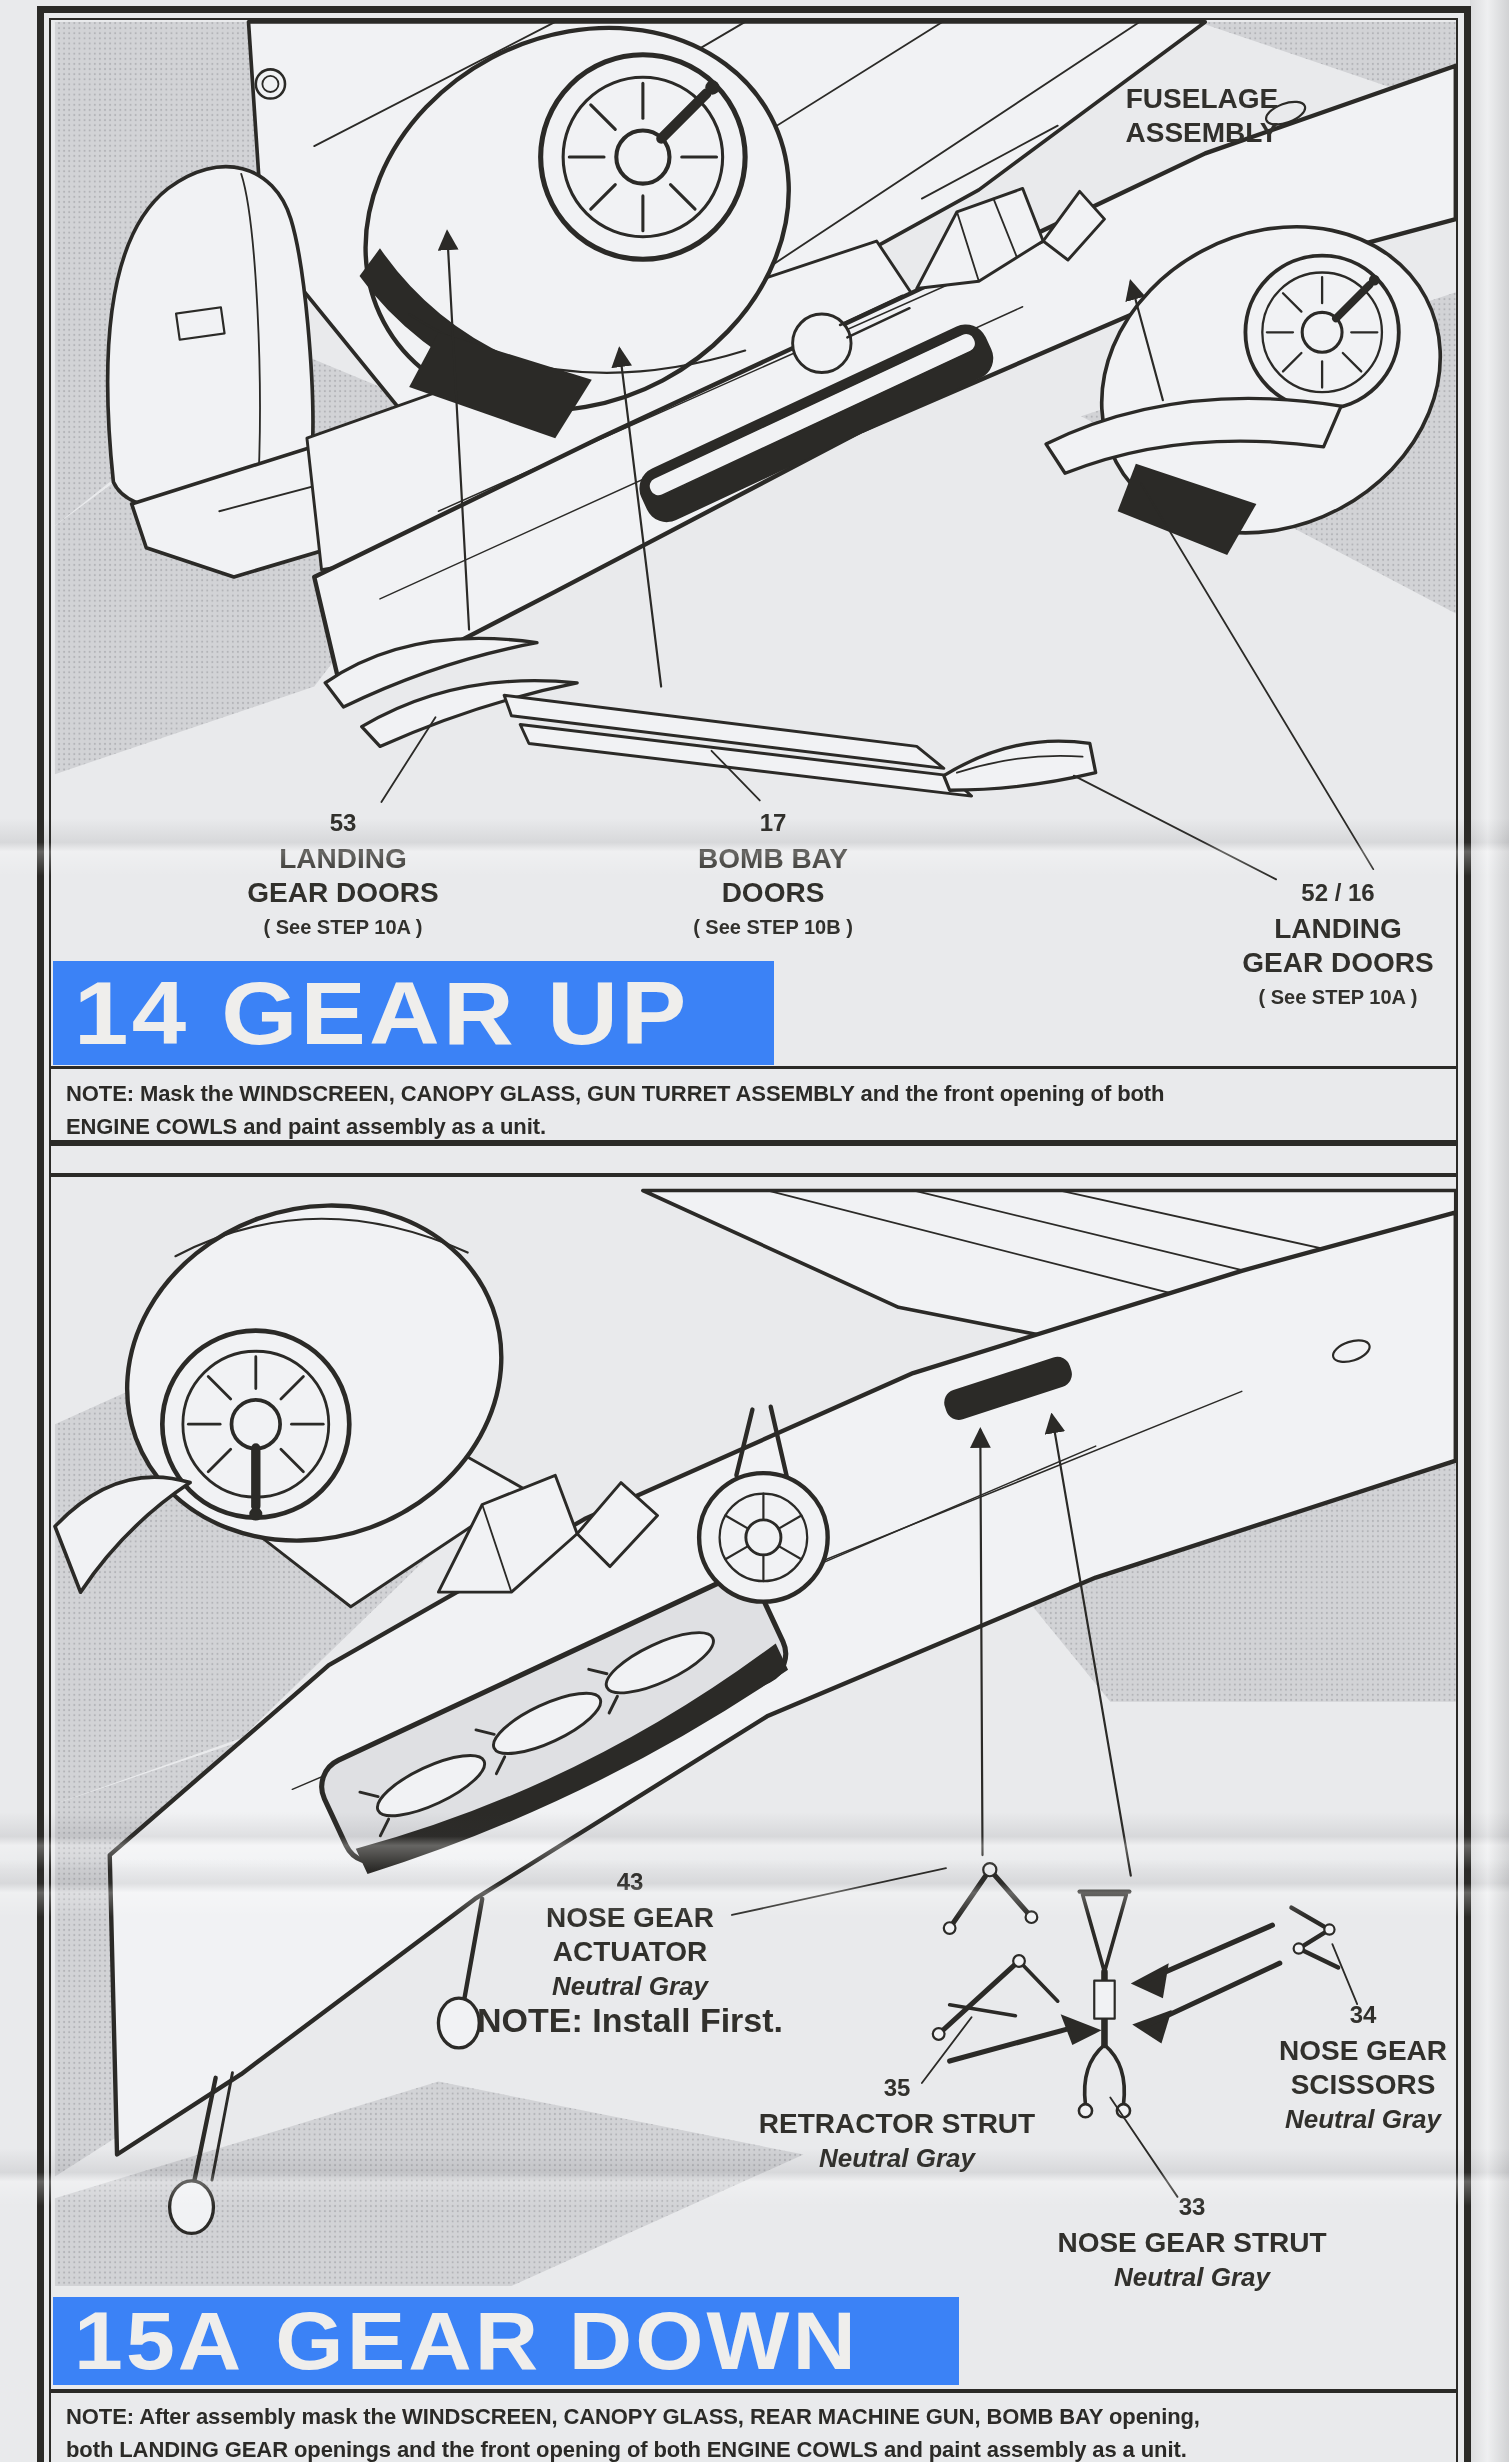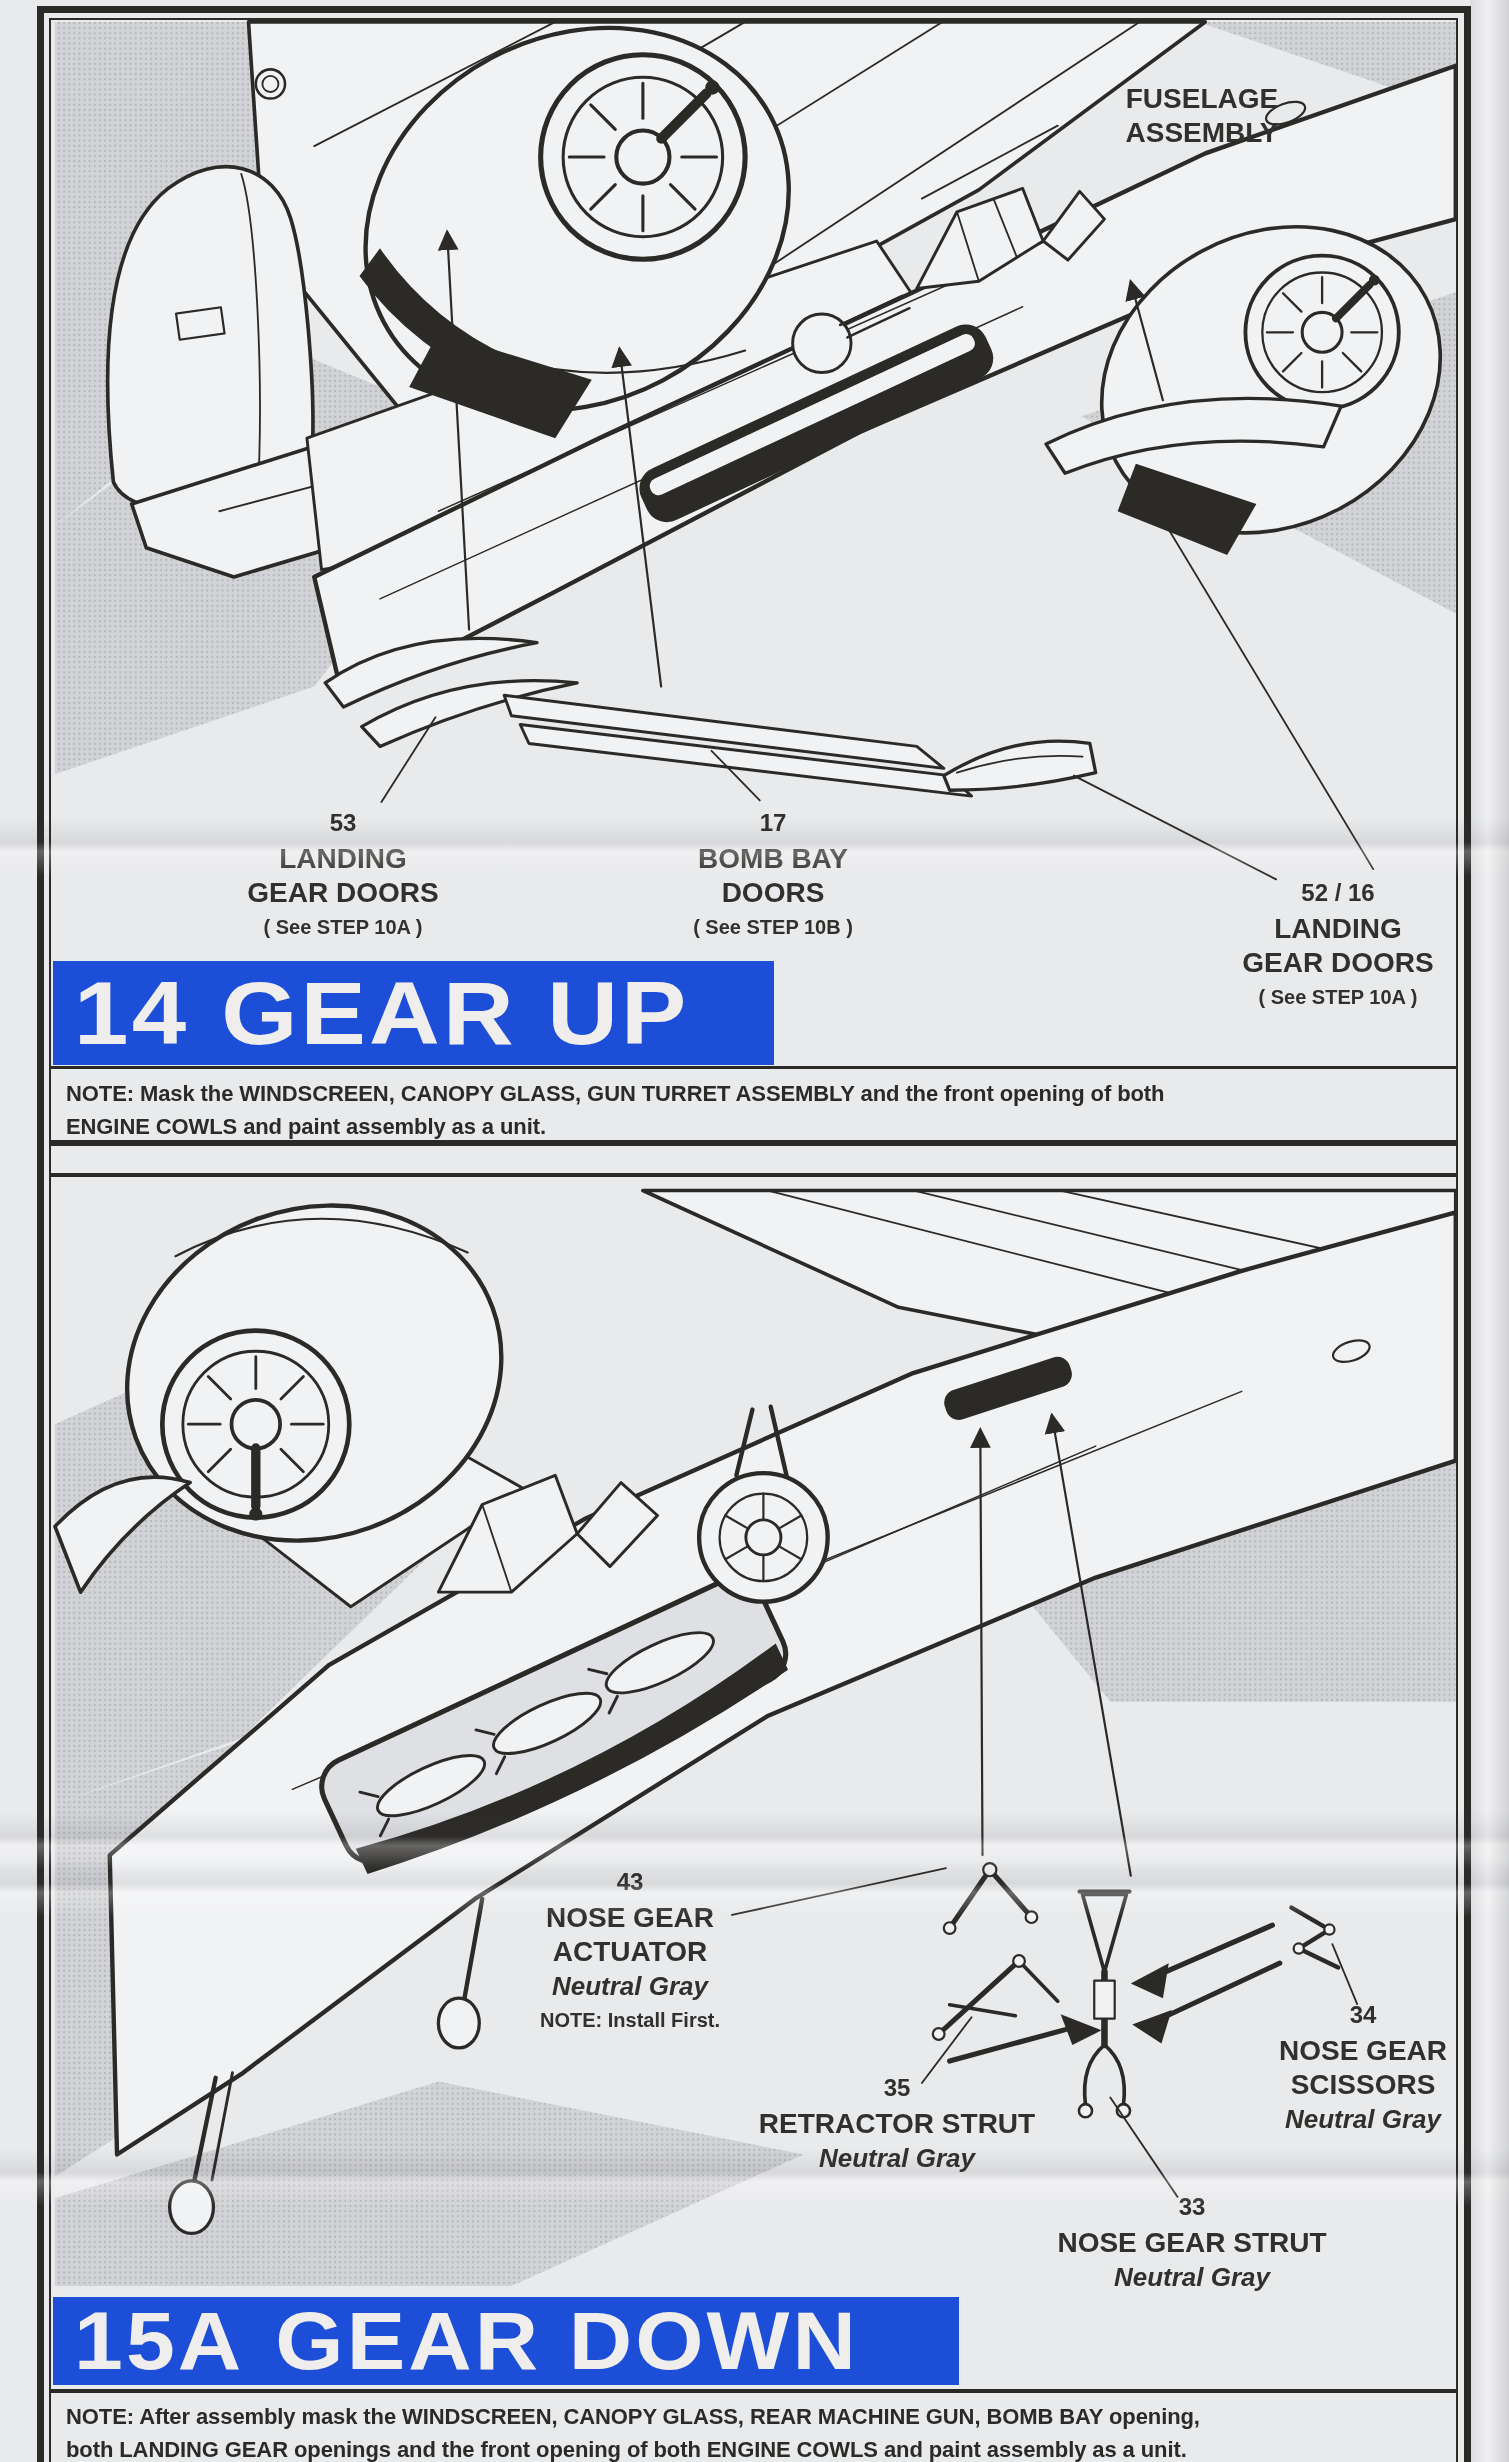--- a/index.html
+++ b/index.html
@@ -13,39 +13,39 @@
   .crease{position:absolute;left:0;width:100%;pointer-events:none;z-index:50;}
   .crease-h{height:58px;background:linear-gradient(to bottom,rgba(0,0,0,0) 0%,rgba(60,60,65,.10) 42%,rgba(255,255,255,.28) 58%,rgba(0,0,0,0) 100%);}
   .crease-v{top:0;height:100%;width:39px;left:1470px;background:linear-gradient(to right,rgba(0,0,0,.06),rgba(255,255,255,.25) 45%,rgba(0,0,0,.10));}
   
   .frame{position:absolute;border:solid #2b2a27;box-sizing:border-box;z-index:20;pointer-events:none;}
   #frame-outer{left:37px;top:5.8px;width:1434px;height:2484px;border-width:7.3px;}
   #frame-inner{left:49px;top:17.5px;width:1409px;height:2472px;border-width:2.2px;}
   .rule{position:absolute;left:51px;width:1405px;background:#2b2a27;z-index:21;}
   
   .banner{
-    position:absolute;left:53px;background:#1d4ed8;color:#efeeec;
+    position:absolute;left:53px;background:#3b82f6;color:#efeeec;
     display:flex;align-items:center;z-index:22;
   }
   .banner .btxt{display:flex;align-items:baseline;font-weight:700;transform-origin:left center;white-space:nowrap;}
   #banner-14 .btxt{font-size:89px;letter-spacing:2.9px;transform:scaleX(1.10);}
   #banner-15a .btxt{font-size:82px;letter-spacing:2.9px;transform:scaleX(1.07);}
   .b-num{margin-right:29px;}
   
   .note{
     position:absolute;left:66px;z-index:22;font-weight:700;font-size:22px;
     line-height:33px;letter-spacing:-0.1px;color:#2b2a27;white-space:nowrap;
   }
   
   .callout{position:absolute;transform:translateX(-50%);text-align:center;z-index:15;color:#31302c;font-weight:700;}
   .co-num{display:block;font-size:24px;line-height:38px;}
   .co-name{display:block;font-size:28px;line-height:34px;white-space:nowrap;}
   .co-ref{display:block;font-size:20px;line-height:34px;white-space:nowrap;}
   .co-paint{display:block;font-size:26px;line-height:34px;font-style:italic;white-space:nowrap;}
-  .co-note{display:block;font-size:20px;line-height:34px;white-space:nowrap;}
+  .co-note{display:block;font-size:34px;line-height:34px;white-space:nowrap;}
   
   #art{position:absolute;left:0;top:0;z-index:5;}
 </style>
 </head>
 <body>
 
 <svg id="art" width="1510" height="2462" viewBox="0 0 2067 3371">
   <defs>
     <pattern id="ht" width="7" height="7" patternUnits="userSpaceOnUse">
       <rect width="7" height="7" fill="#d2d3d6"></rect>

